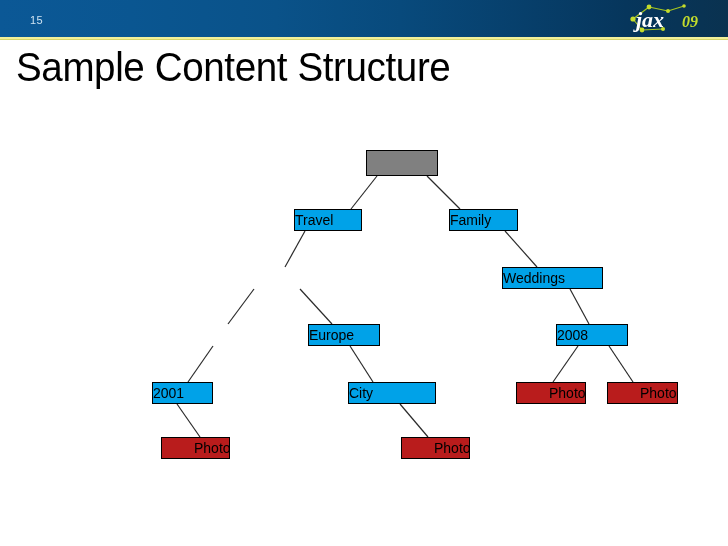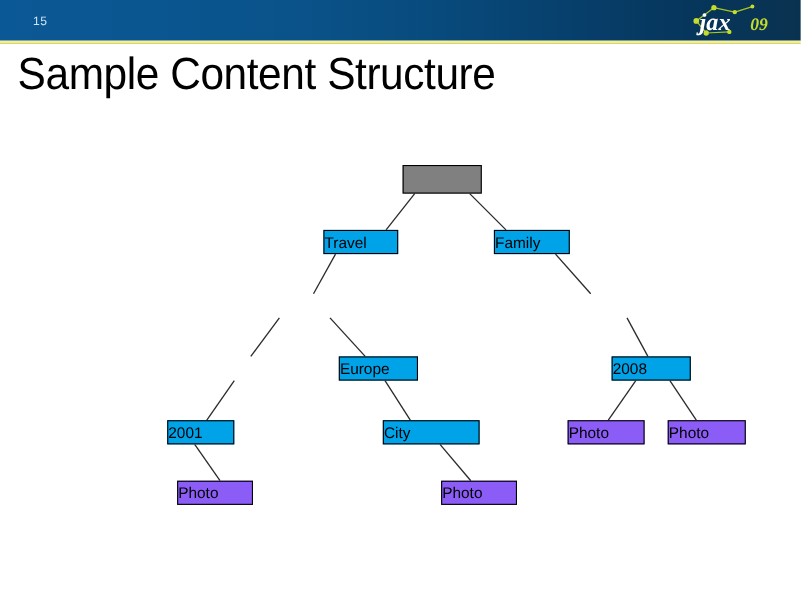--- a/index.html
+++ b/index.html
@@ -90,21 +90,21 @@
     display: flex;
     align-items: center;
     font-size: 14px;
     line-height: 1;
     color: #000000;
     white-space: nowrap;
     z-index: 2;
   }
   .node-root   { background: #808080; }
   .node-branch { background: #00a2e8; }
-  .node-leaf   { background: #8b5cf6; }
+  .node-leaf   { background: #b91c1c; padding-left: 32px; }
 </style>
 </head>
 <body>
 
 <div id="slide-header"></div>
 <div id="header-rule"></div>
 
 <div id="slide-number">15</div>
 
 <div id="brand-logo">
@@ -150,20 +150,23 @@
     </svg>
 <div class="tree-node node-root" style="left: 366px; top: 150px; width: 72px; height: 26px;">
       <span></span>
     </div>
     <div class="tree-node node-branch" style="left: 294px; top: 209px; width: 68px; height: 22px;">
       <span>Travel</span>
     </div>
     <div class="tree-node node-branch" style="left: 449px; top: 209px; width: 69px; height: 22px;">
       <span>Family</span>
     </div>
+    <div class="tree-node node-branch" style="left: 502px; top: 267px; width: 101px; height: 22px;">
+      <span>Weddings</span>
+    </div>
     <div class="tree-node node-branch" style="left: 308px; top: 324px; width: 72px; height: 22px;">
       <span>Europe</span>
     </div>
     <div class="tree-node node-branch" style="left: 556px; top: 324px; width: 72px; height: 22px;">
       <span>2008</span>
     </div>
     <div class="tree-node node-branch" style="left: 152px; top: 382px; width: 61px; height: 22px;">
       <span>2001</span>
     </div>
     <div class="tree-node node-branch" style="left: 348px; top: 382px; width: 88px; height: 22px;">

